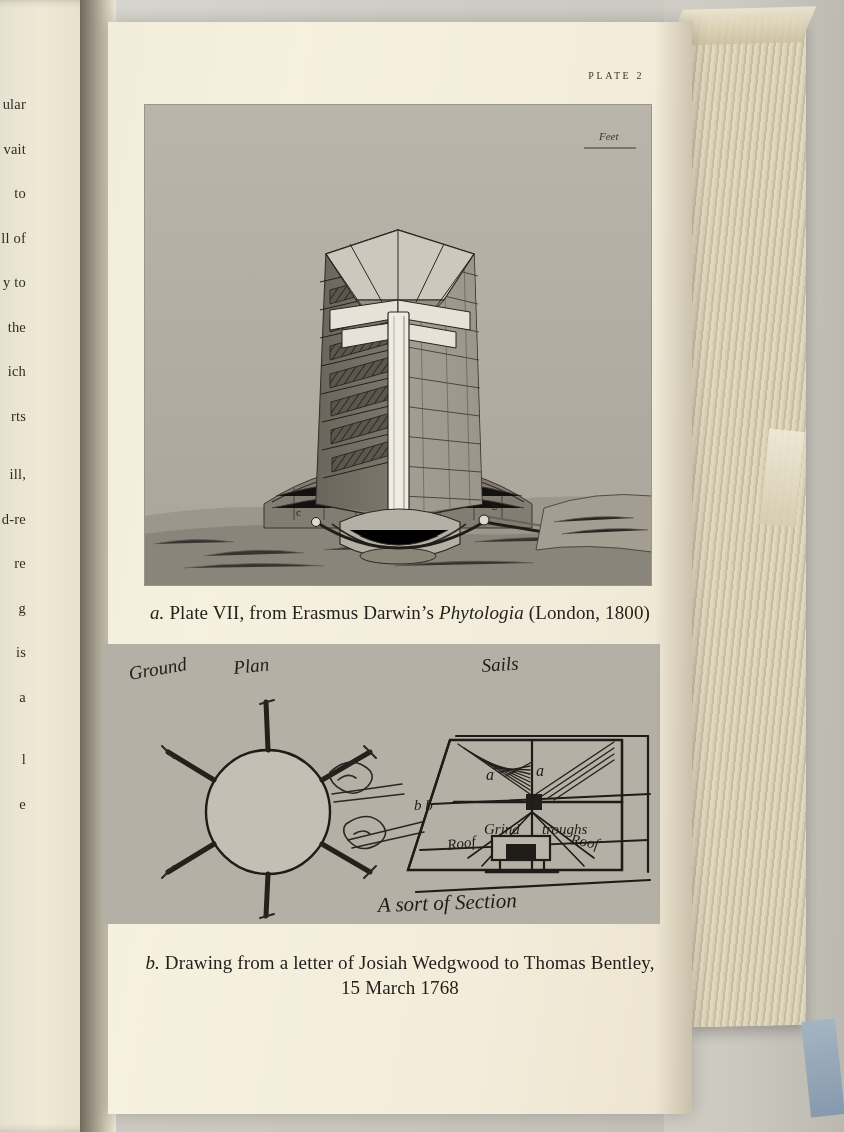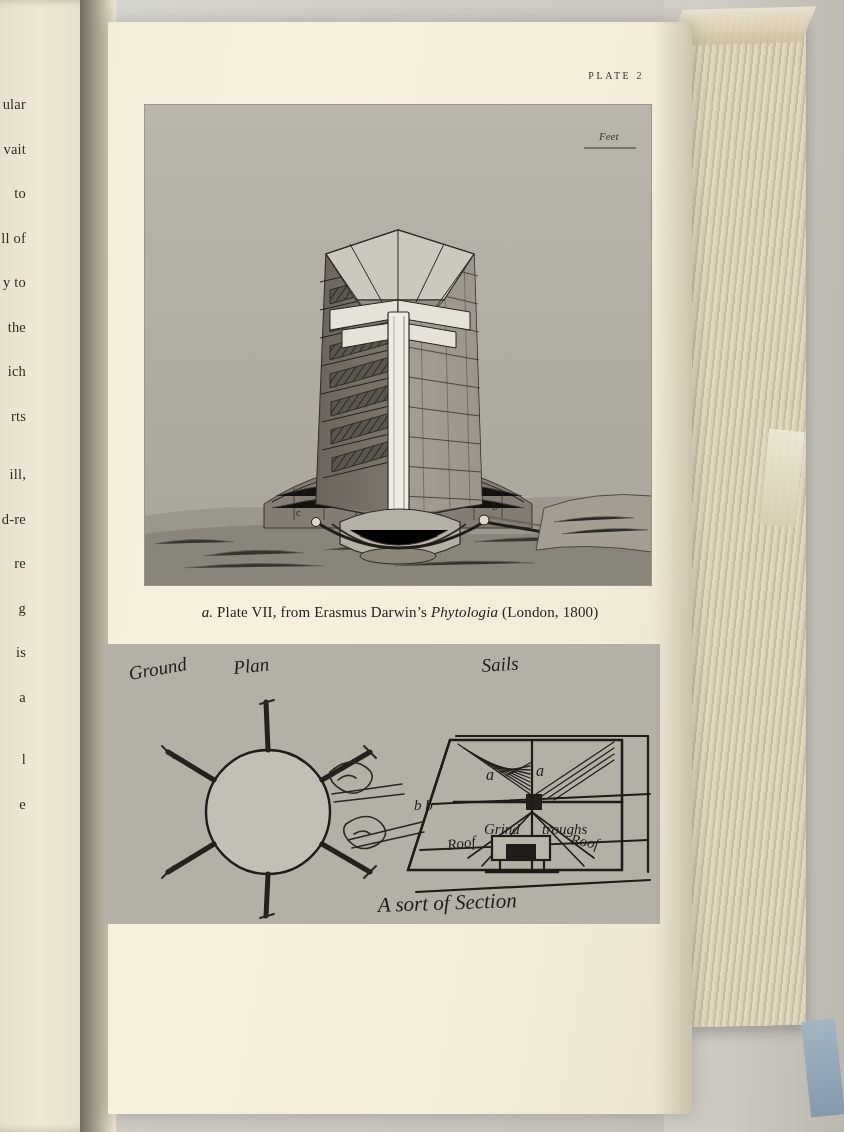--- a/index.html
+++ b/index.html
@@ -141,21 +141,21 @@
     left: -6px; top: 622px;
     width: 558px; height: 280px;
     background: linear-gradient(160deg, #b6b2a8, #adaa9f);
     overflow: hidden;
   }
 
   .caption {
     position: absolute;
     left: 0; right: 0;
     text-align: center;
-    font-size: 15px;
+    font-size: 19px;
     color: #24211c;
     line-height: 25px;
     letter-spacing: .15px;
   }
   .caption .it { font-style: italic; }
   #caption-a { top: 578px; }
   #caption-b { top: 928px; }
   .cap-line2 { display: block; }
 
   
@@ -443,15 +443,19 @@
           <text x="312" y="166" font-size="15">b b</text>
           <text x="346" y="206" font-size="15" transform="rotate(-8 346 206)">Roof</text>
           <text x="382" y="190" font-size="15">Grind</text>
           <text x="440" y="190" font-size="15">troughs</text>
           <text x="468" y="200" font-size="15" transform="rotate(10 468 200)">Roof</text>
           <text x="276" y="268" font-size="21" transform="rotate(-2 276 268)">A sort of Section</text>
         </g>
       </svg>
     </div>
 
+    <div class="caption" id="caption-b">
+      <span class="it">b.</span><span> Drawing from a letter of Josiah Wedgwood to Thomas Bentley,</span>
+      <span class="cap-line2">15 March 1768</span>
+    </div>
 
   </div>
 </div>
 
 </body></html>

